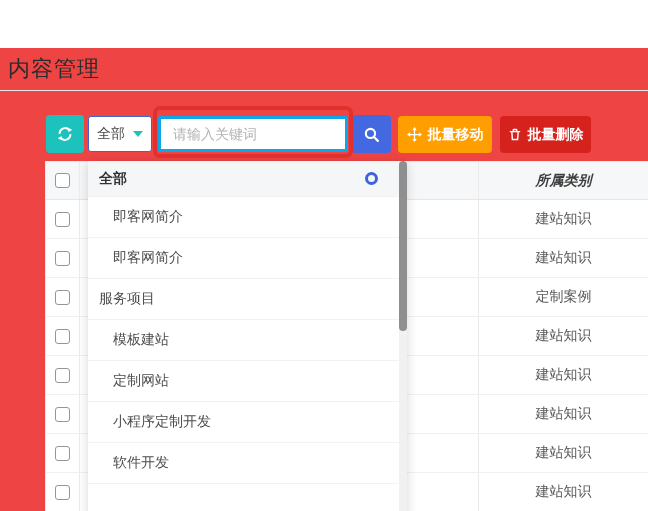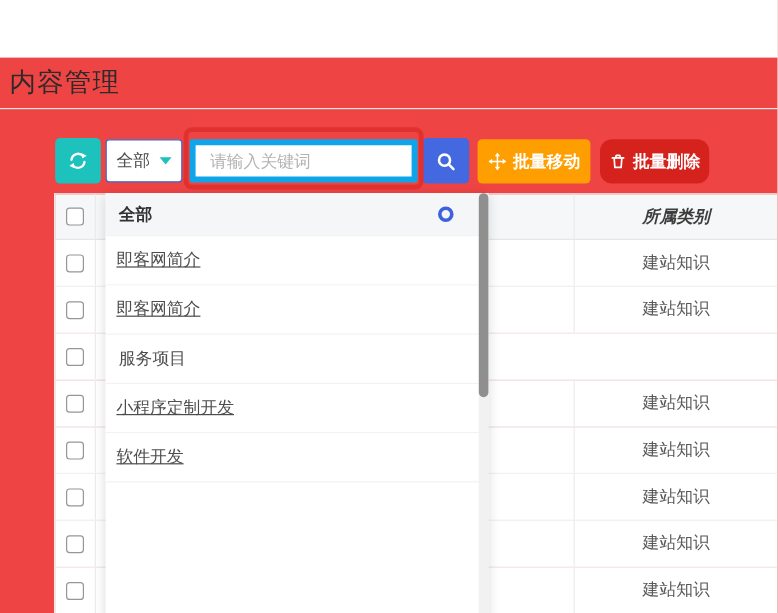--- a/index.html
+++ b/index.html
@@ -12,26 +12,26 @@
   .title-divider{ position:absolute; left:0; top:42px; width:648px; height:1px; background:#e7e7e7; }
 
   
   .btn{ position:absolute; display:flex; align-items:center; justify-content:center; gap:6px;
         border:none; border-radius:4px; color:#fff; font-size:14px; cursor:pointer; font-family:inherit;}
   .btn-refresh{ left:46px; top:67px; width:38px; height:38px; background:#1dc2bd; }
   .btn-filter{ left:88px; top:68px; width:64px; height:36px; background:#fff; border:1px solid #4465c9;
                border-radius:3px; color:#4a4a4a; }
   .caret-down{ width:0; height:0; border-left:5px solid transparent; border-right:5px solid transparent;
                border-top:6px solid #1dc2bd; margin-left:2px; }
-  .search-input{ position:absolute; left:158px; top:68px; width:190px; height:36px; border:5px solid #0ea5e9;
+  .search-input{ position:absolute; left:158px; top:68px; width:190px; height:36px; border:3px solid #0ea5e9;
                  border-radius:2px; padding:1px 12px; font-size:14px; color:#333; font-family:inherit; outline:none;}
   .search-input::placeholder{ color:#b3b3b3; }
   .btn-search{ left:352px; top:67px; width:39px; height:38px; background:#4468e0; }
   .btn-move{ left:398px; top:68px; width:94px; height:37px; background:#ff9e01; font-weight:700;}
-  .btn-delete{ left:500px; top:68px; width:91px; height:37px; background:#d6221c; font-weight:700;border-radius:10px;}
+  .btn-delete{ left:500px; top:68px; width:91px; height:37px; background:#d6221c; font-weight:700;}
 
   
   .annotation-rect{ position:absolute; left:153px; top:58px; width:200px; height:52px;
                     border:4px solid #e0312e; border-radius:7px; z-index:60; pointer-events:none; background:transparent;}
 
   
   .data-table{ position:absolute; left:45px; top:113px; width:603px; border-top:1px solid #ebebeb;
                border-left:1px solid #ebebeb; z-index:10;}
   .t-header{ display:flex; height:38px; background:#f6f7f8; border-bottom:1px solid #e6e6e6; }
   .t-row{ display:flex; height:39px; background:#fff; border-bottom:1px solid #f0f0f0; }
@@ -46,21 +46,21 @@
         border:1.5px solid #969696; border-radius:3px; background:#fff; cursor:pointer;}
 
   
   .dropdown-panel{ position:absolute; left:88px; top:113px; width:319px; height:405px; background:#fff;
                    box-shadow:0 2px 10px rgba(0,0,0,0.16); z-index:40; }
   .dd-scroll{ position:absolute; top:0; right:0; width:8px; height:100%; background:#f1f1f1; }
   .dd-thumb{ position:absolute; top:0; left:0; width:8px; height:170px; background:#8f8f8f; border-radius:4px; cursor:pointer;}
   .dd-list{ position:absolute; top:0; left:0; right:8px; }
   .dd-item{ position:relative; display:flex; align-items:center; height:41px; padding-left:11px;
             font-size:14px; color:#4d4d4d; border-bottom:1px solid #f2f2f2; cursor:pointer; background:#fff;}
-  .dd-item.level-2{ padding-left:9px;text-decoration:underline; }
+  .dd-item.level-2{ padding-left:25px; }
   .dd-item.active{ height:36px; background:#f5f6f7; color:#333; font-weight:700; }
   .sel-ring{ position:absolute; right:21px; top:50%; margin-top:-7px; width:13px; height:13px;
              border:3px solid #3c63dd; border-radius:50%; }
 
   .icon-svg{ display:block; }
 </style>
 </head>
 <body>
 
 <div class="screen">
@@ -143,20 +143,21 @@
             <input type="checkbox" class="row-check" style="">
           </div>
           <div class="cell-mid"></div>
           <div class="cell-cat">建站知识</div>
         </div>
         <div class="t-row">
           <div class="cell-check">
             <input type="checkbox" class="row-check" style="">
           </div>
           <div class="cell-mid"></div>
+          <div class="cell-cat">定制案例</div>
         </div>
         <div class="t-row">
           <div class="cell-check">
             <input type="checkbox" class="row-check" style="">
           </div>
           <div class="cell-mid"></div>
           <div class="cell-cat">建站知识</div>
         </div>
         <div class="t-row">
           <div class="cell-check">
@@ -210,20 +211,26 @@
         <div class="dd-item level-2">
           <span>即客网简介</span>
         </div>
         <div class="dd-item level-2">
           <span>即客网简介</span>
         </div>
         <div class="dd-item level-1">
           <span>服务项目</span>
         </div>
         <div class="dd-item level-2">
+          <span>模板建站</span>
+        </div>
+        <div class="dd-item level-2">
+          <span>定制网站</span>
+        </div>
+        <div class="dd-item level-2">
           <span>小程序定制开发</span>
         </div>
         <div class="dd-item level-2">
           <span>软件开发</span>
         </div>
       </div>
     <div class="dd-scroll">
       <div class="dd-thumb"></div>
     </div>
   </div>

